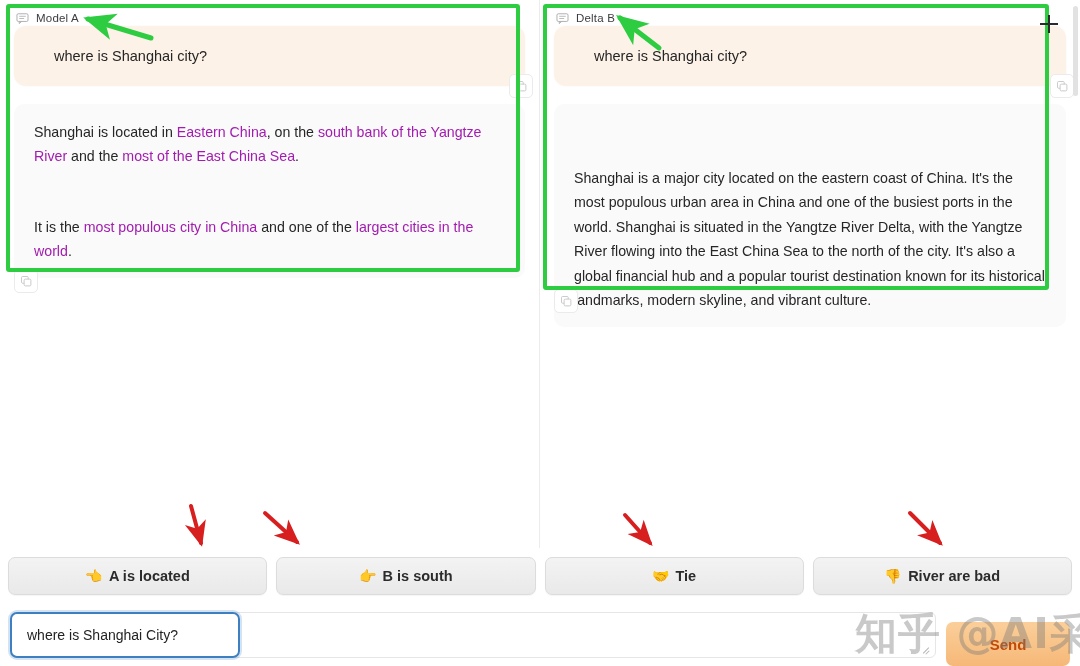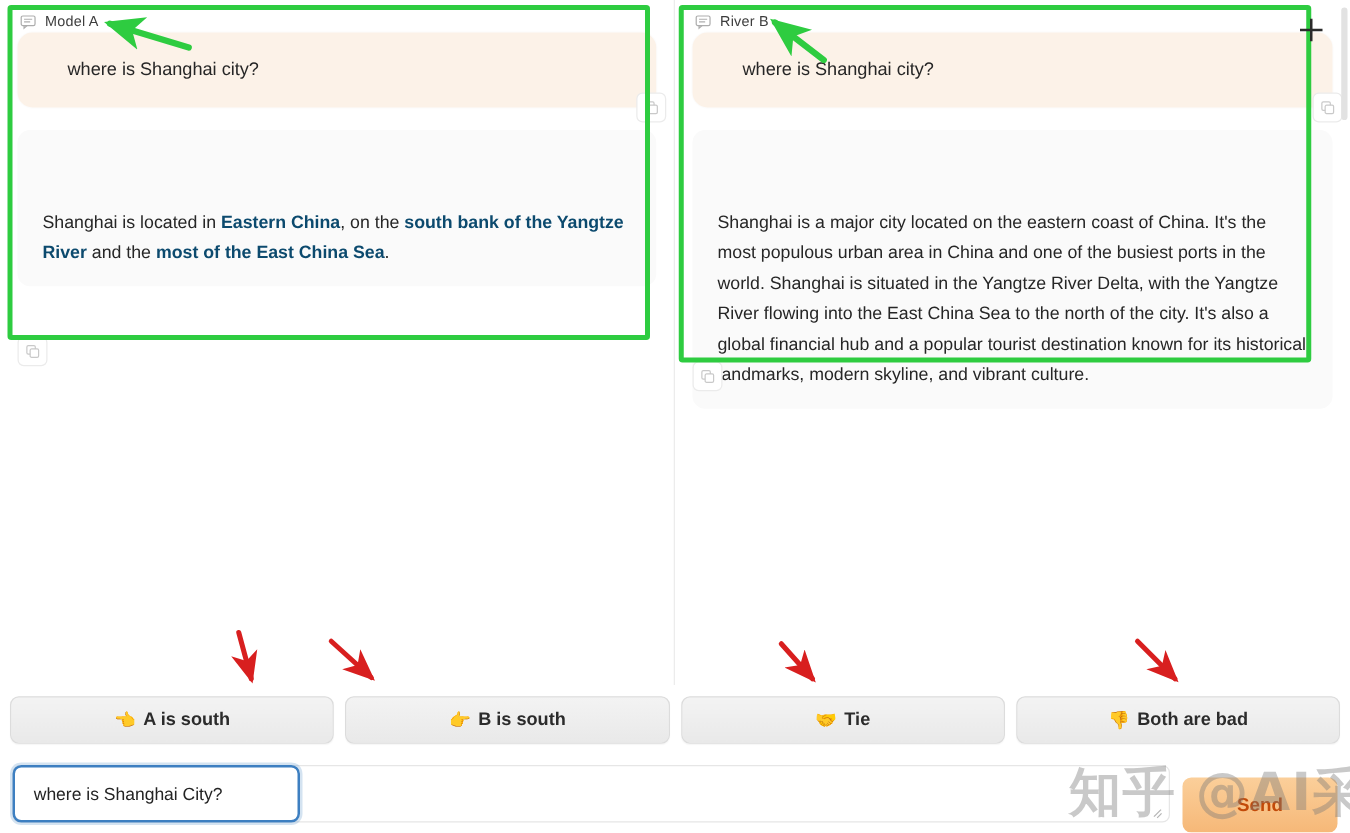--- a/index.html
+++ b/index.html
@@ -88,21 +88,21 @@
     background: #fafafa;
     border-radius: 10px;
     padding: 16px 20px 14px 20px;
     margin-top: 18px;
     font-size: 14.2px;
     line-height: 1.72;
     color: #262626;
   }
   .bubble-bot p { margin: 0 0 14px 0; }
   .bubble-bot p:last-child { margin-bottom: 0; margin-top: 46px; }
-  .bubble-bot b { font-weight: bold; color: #0c4a6e; }
+  .bubble-bot b { font-weight: normal; color: #a21caf; }
 
   
   .copy-chip {
     position: absolute;
     width: 24px; height: 24px;
     border: 1px solid #ebebeb;
     border-radius: 5px;
     background: #fff;
     display: flex;
     align-items: center;
@@ -289,20 +289,21 @@
             <svg viewBox="0 0 16 16">
                 <rect x="2" y="2" width="9" height="9" rx="1.5" fill="none" stroke="#888" stroke-width="1.3"></rect>
                 <rect x="5.5" y="5.5" width="9" height="9" rx="1.5" fill="#fff" stroke="#888" stroke-width="1.3"></rect>
               </svg>
           </div>
         </div>
 
         <div class="bubble-bot">
           <div>
               <p>Shanghai is located in <b>Eastern China</b>, on the <b>south bank of the Yangtze River</b> and the <b>most of the East China Sea</b>.</p>
+              <p>It is the <b>most populous city in China</b> and one of the <b>largest cities in the world</b>.</p>
             </div>
         </div>
 
         <div class="copy-chip" style="left:14px; top:243px;">
           <svg viewBox="0 0 16 16">
               <rect x="2" y="2" width="9" height="9" rx="1.5" fill="none" stroke="#888" stroke-width="1.3"></rect>
               <rect x="5.5" y="5.5" width="9" height="9" rx="1.5" fill="#fff" stroke="#888" stroke-width="1.3"></rect>
             </svg>
         </div>
       </div>
@@ -313,21 +314,21 @@
 
       <div class="panel-header">
         <span class="msg-icon">
           <svg viewBox="0 0 16 16" width="13" height="13">
             <rect x="1.2" y="2.2" width="13.6" height="9.4" rx="1.6" fill="none" stroke="#6b6b6b" stroke-width="1.2"></rect>
             <path d="M4 11.6 L4 14.2 L7 11.6" fill="none" stroke="#6b6b6b" stroke-width="1.2"></path>
             <line x1="4" y1="5.3" x2="12" y2="5.3" stroke="#6b6b6b" stroke-width="1"></line>
             <line x1="4" y1="8.0" x2="10" y2="8.0" stroke="#6b6b6b" stroke-width="1"></line>
           </svg>
         </span>
-        <span class="hdr-label">River B</span>
+        <span class="hdr-label">Delta B</span>
       </div>
 
       <div class="msgs">
         <div class="user-row">
           <div class="bubble-user">
             <span class="txt">where is Shanghai city?</span>
           </div>
           <div class="copy-chip" style="right:-8px; bottom:-12px;">
             <svg viewBox="0 0 16 16">
                 <rect x="2" y="2" width="9" height="9" rx="1.5" fill="none" stroke="#888" stroke-width="1.3"></rect>
@@ -350,33 +351,33 @@
         </div>
       </div>
 
       <div class="vscrollbar"></div>
     </div>
   </div>
 
   <div class="vote-bar">
     <div class="vote-btn">
       <span class="emoji">👈</span>
-      <span>A is south</span>
+      <span>A is located</span>
     </div>
     <div class="vote-btn">
       <span class="emoji">👉</span>
       <span>B is south</span>
     </div>
     <div class="vote-btn">
       <span class="emoji">🤝</span>
       <span>Tie</span>
     </div>
     <div class="vote-btn">
       <span class="emoji">👎</span>
-      <span>Both are bad</span>
+      <span>River are bad</span>
     </div>
   </div>
 
   <div class="input-bar">
     <div class="input-wrap">
       <textarea class="prompt-input" rows="1" placeholder="Enter your prompt here" style="">where is Shanghai City?</textarea>
       <div class="focus-ring"></div>
       <div class="resize-grip">
         <span></span>
           <span></span>

